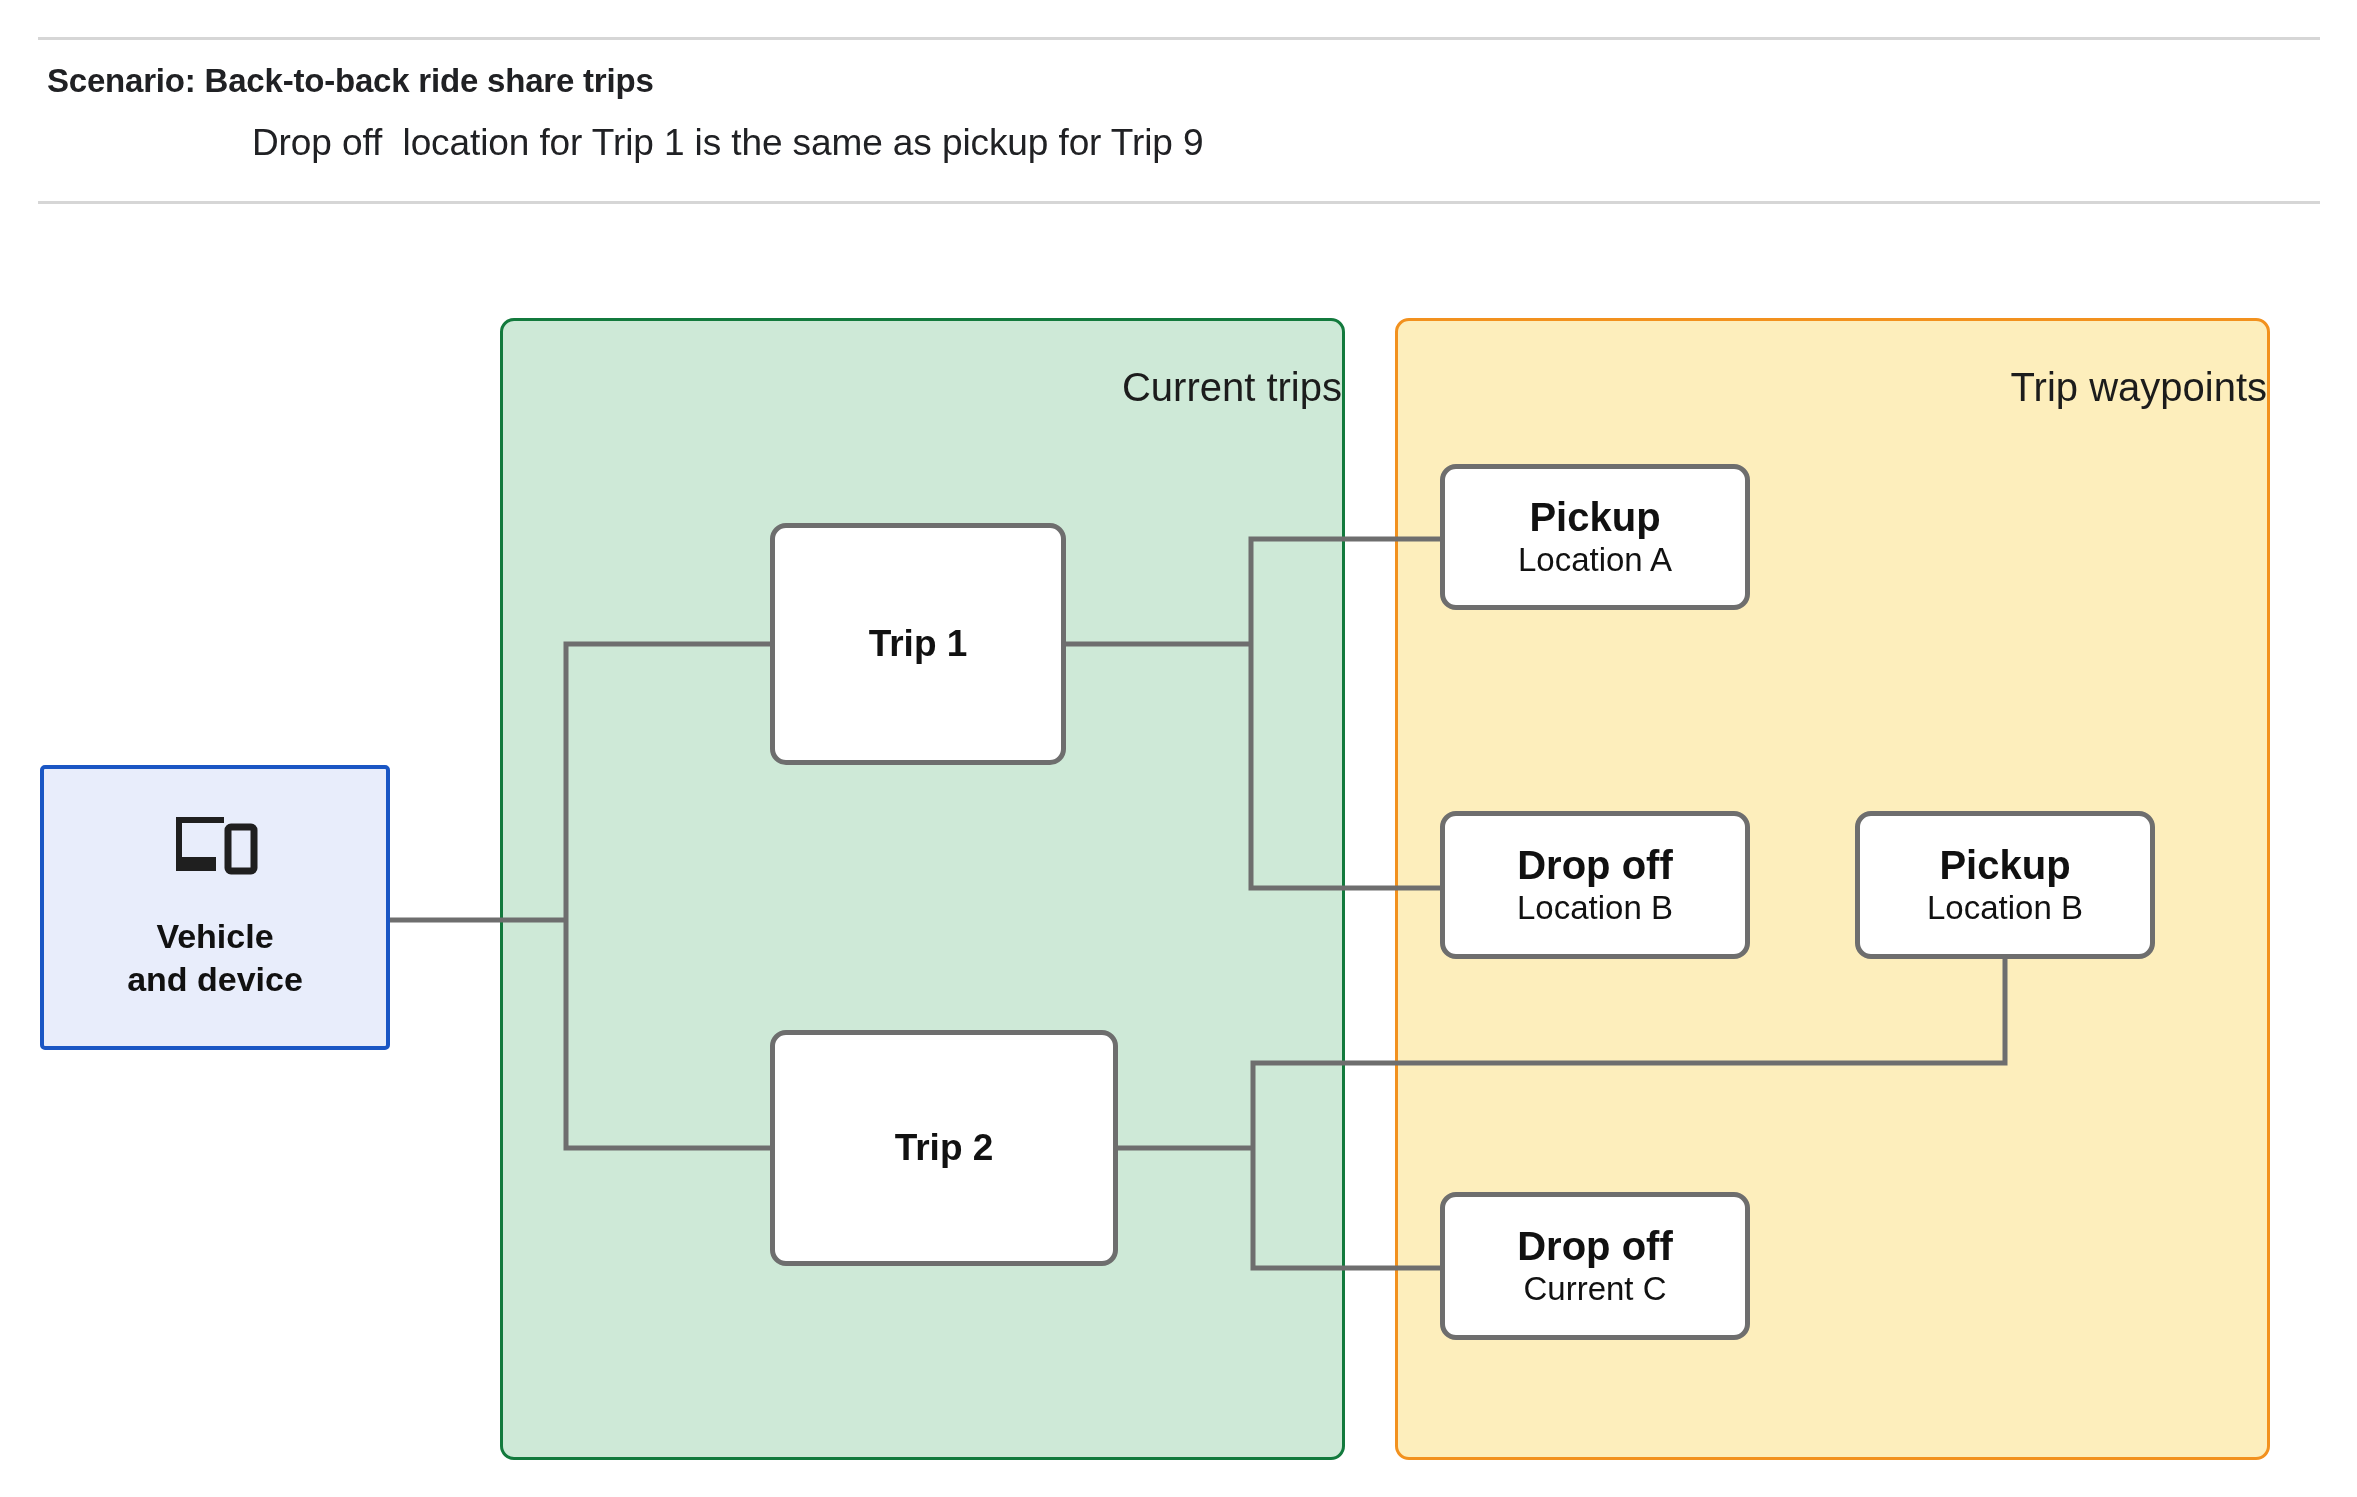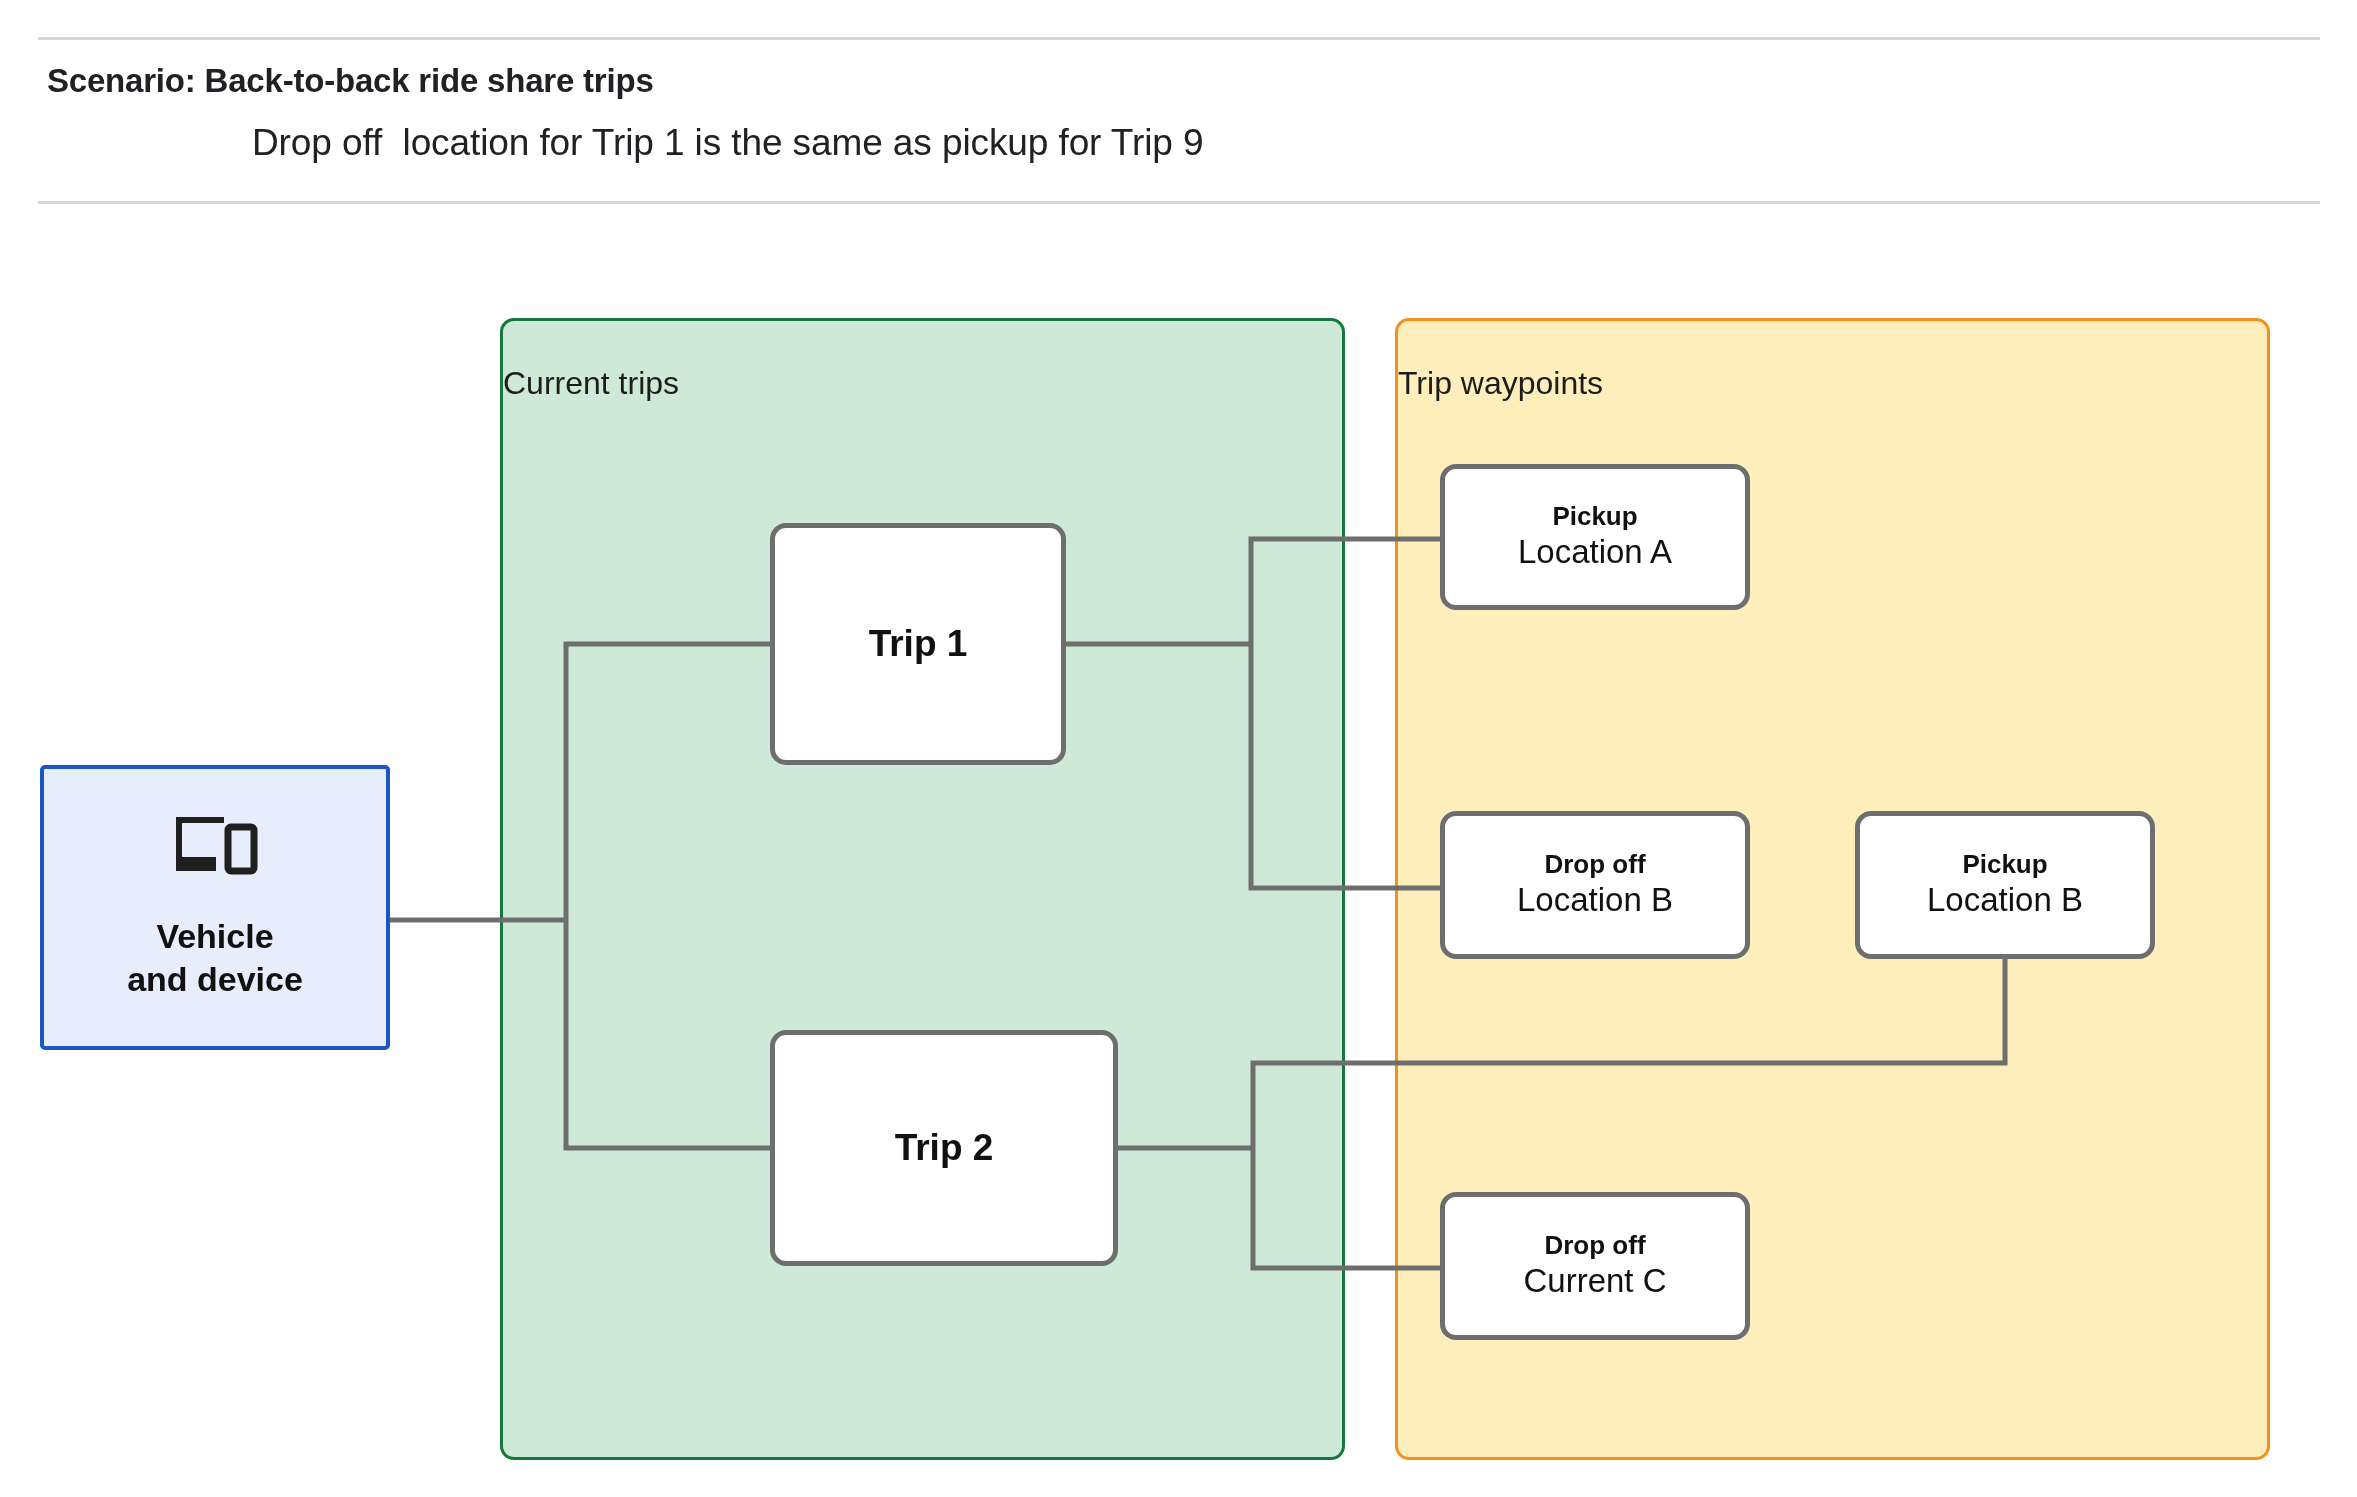--- a/index.html
+++ b/index.html
@@ -24,31 +24,31 @@
   .panel{position:absolute;border-radius:14px;box-sizing:border-box;}
   #panel-current-trips{
     left:500px;top:318px;width:845px;height:1142px;
     background:#cee9d7;border:3px solid #137a3d;
   }
   #panel-trip-waypoints{
     left:1395px;top:318px;width:875px;height:1142px;
     background:#fdeebc;border:3px solid #f2911e;
   }
   .panel-title{
-    position:absolute;left:0;right:0;top:44px;text-align:left;
-    font-size:32px;font-weight:400;color:#1c1c1c;
+    position:absolute;left:0;right:0;top:44px;text-align:right;
+    font-size:40px;font-weight:400;color:#1c1c1c;
   }
 
   .node{
     position:absolute;box-sizing:border-box;background:#ffffff;
     border:5px solid #6e6e6e;border-radius:16px;
     display:flex;flex-direction:column;align-items:center;justify-content:center;
     z-index:5;
   }
-  .node .t1{font-size:26px;font-weight:700;line-height:1.15;color:#111111;}
+  .node .t1{font-size:40px;font-weight:700;line-height:1.15;color:#111111;}
   .node .t2{font-size:33px;font-weight:400;line-height:1.2;color:#111111;}
   .node .plain{font-size:37px;font-weight:700;color:#111111;}
 
   #node-vehicle{
     left:40px;top:765px;width:350px;height:285px;
     background:#e8edfb;border:4px solid #1a56c4;border-radius:5px;
     justify-content:flex-start;padding-top:44px;
   }
   #vehicle-label{
     font-size:34px;font-weight:700;line-height:1.25;text-align:center;

